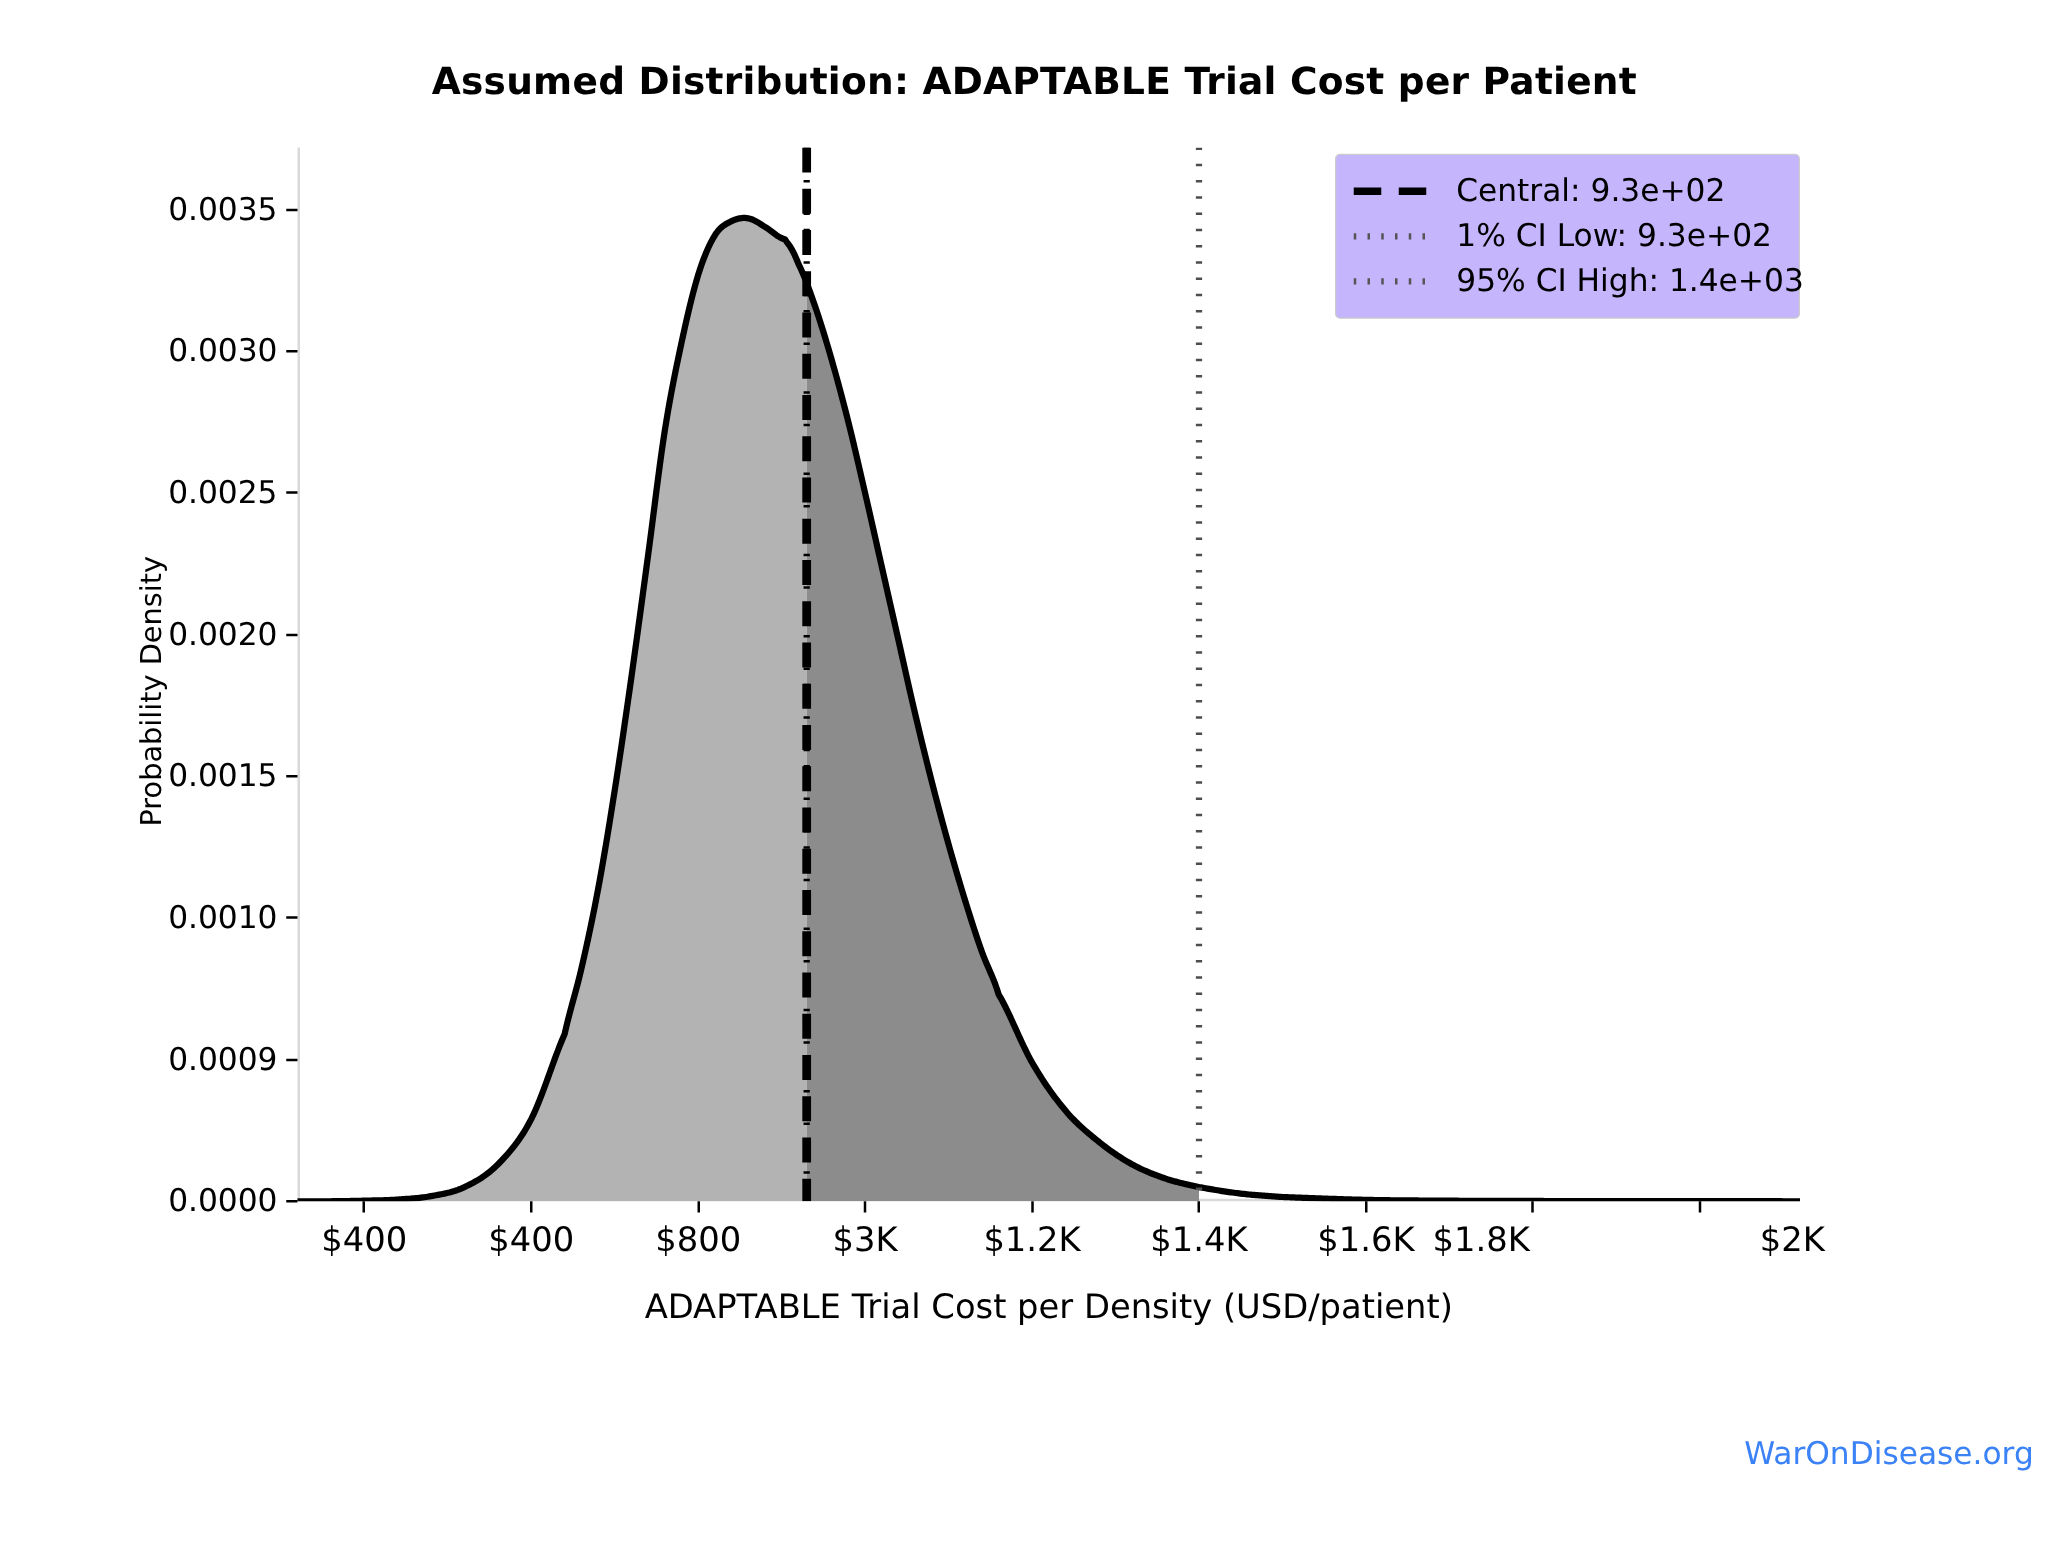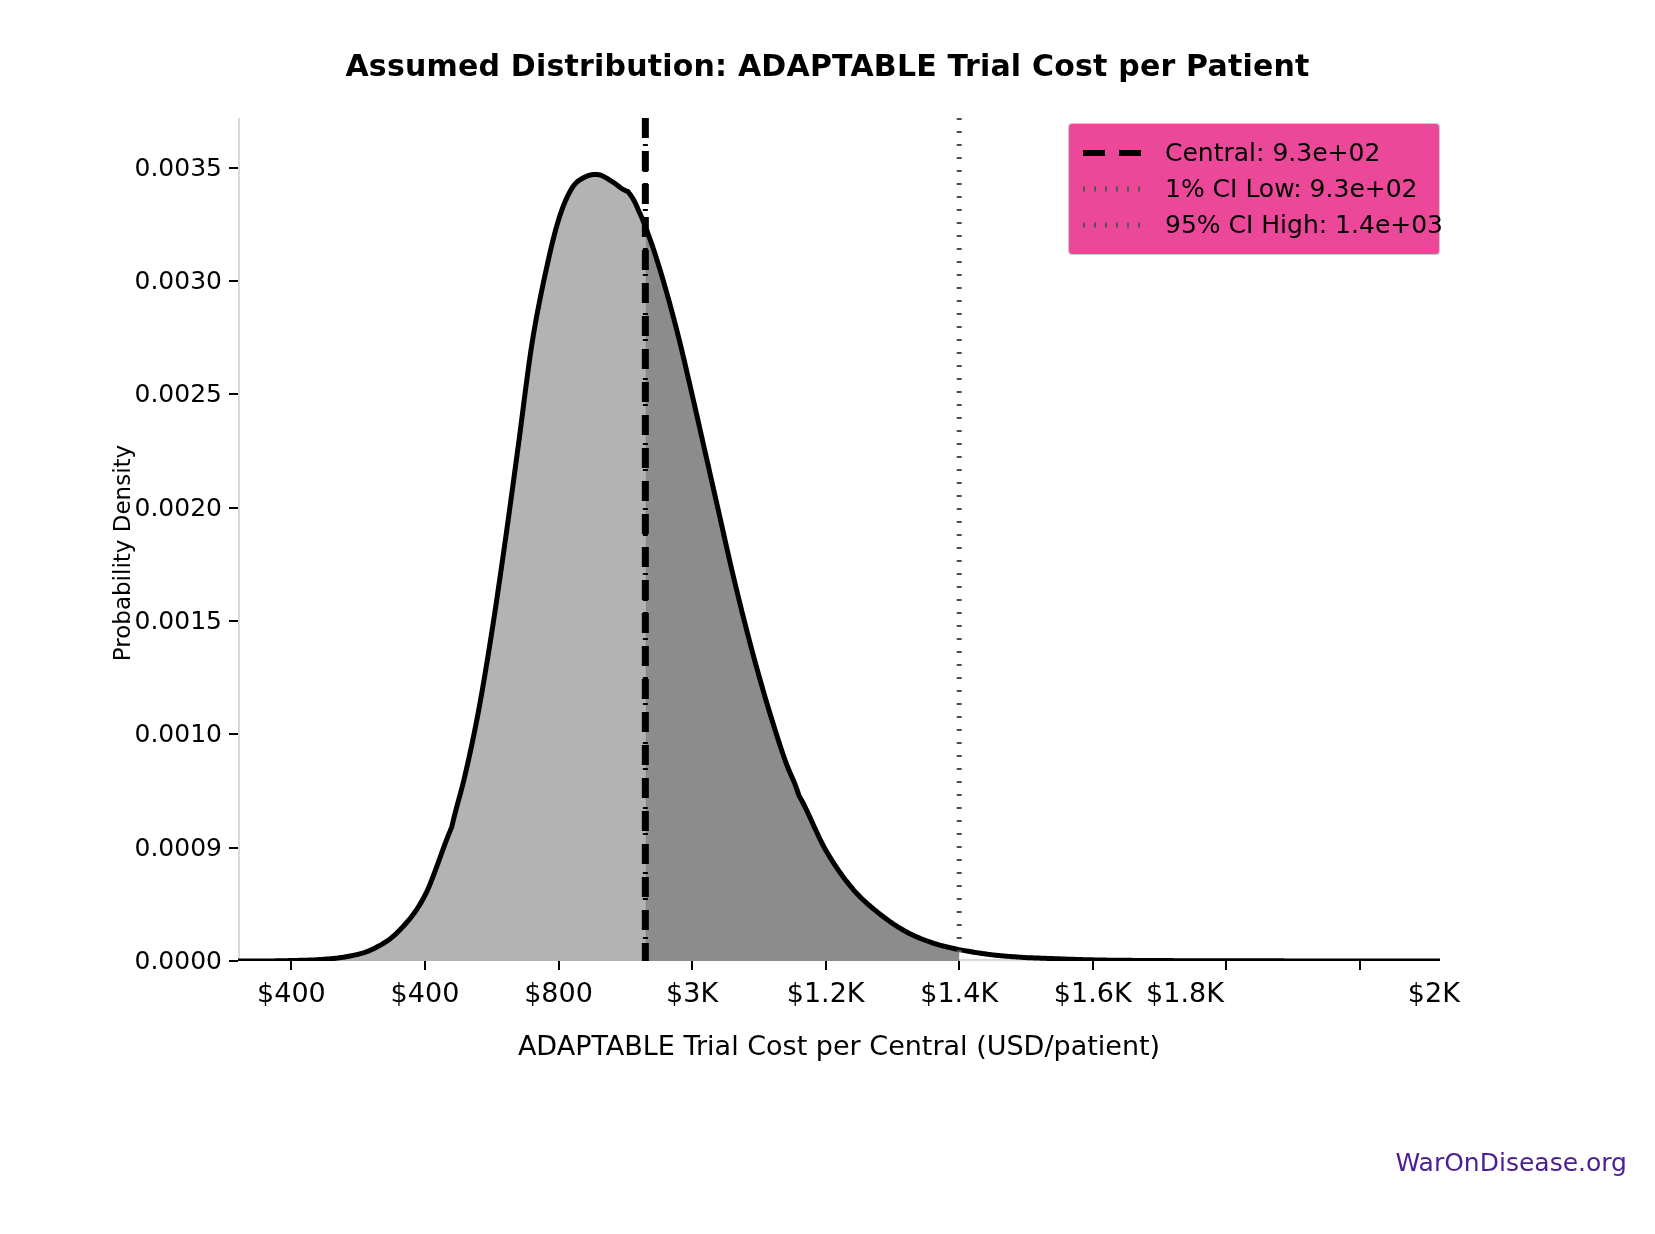--- a/index.html
+++ b/index.html
@@ -113,21 +113,21 @@
     transform: rotate(-90deg);
     transform-origin: center center;
   }
   
   #legend {
     position: absolute;
     left: 1068px;
     top: 123px;
     width: 372px;
     box-sizing: border-box;
-    background: #ec4899;
+    background: #c4b5fd;
     border: 1px solid #cccccc;
     border-radius: 4px;
     padding: 11px 12px 11px 12px;
   }
   .legend-row {
     display: flex;
     align-items: center;
     height: 36px;
   }
   .legend-sample {
@@ -142,21 +142,21 @@
     font-size: 25px;
     line-height: 28px;
     white-space: nowrap;
     color: #000;
   }
   #watermark {
     position: absolute;
     right: 28px;
     top: 1148px;
     font-size: 25px;
-    color: #4c1d95;
+    color: #3b82f6;
     text-align: right;
   }
 </style>
 </head>
 <body>
 
 <div id="figure">
 
   <div id="chart-title">Assumed Distribution: ADAPTABLE Trial Cost per Patient</div>
 
@@ -212,21 +212,21 @@
         </g>
       <path id="density-curve" fill="none" stroke="#000000" stroke-width="5" stroke-linejoin="round" stroke-linecap="round" d="M 0.00 843.00 L 1.34 843.00 L 2.67 843.00 L 4.01 843.00 L 5.34 843.00 L 6.68 843.00 L 8.01 843.00 L 9.35 843.00 L 10.68 843.00 L 12.02 843.00 L 13.36 843.00 L 14.69 843.00 L 16.03 843.00 L 17.36 843.00 L 18.70 843.00 L 20.03 843.00 L 21.37 843.00 L 22.70 843.00 L 24.04 843.00 L 25.38 843.00 L 26.71 843.00 L 28.05 842.99 L 29.38 842.98 L 30.72 842.96 L 32.05 842.95 L 33.39 842.93 L 34.72 842.91 L 36.06 842.89 L 37.40 842.87 L 38.73 842.85 L 40.07 842.83 L 41.40 842.81 L 42.74 842.78 L 44.07 842.76 L 45.41 842.73 L 46.74 842.70 L 48.08 842.67 L 49.42 842.64 L 50.75 842.61 L 52.09 842.58 L 53.42 842.55 L 54.76 842.51 L 56.09 842.48 L 57.43 842.45 L 58.76 842.42 L 60.10 842.39 L 61.44 842.37 L 62.77 842.34 L 64.11 842.30 L 65.44 842.27 L 66.78 842.24 L 68.11 842.20 L 69.45 842.16 L 70.78 842.11 L 72.12 842.06 L 73.46 842.01 L 74.79 841.94 L 76.13 841.88 L 77.46 841.81 L 78.80 841.73 L 80.13 841.64 L 81.47 841.55 L 82.80 841.46 L 84.14 841.37 L 85.48 841.28 L 86.81 841.19 L 88.15 841.10 L 89.48 841.00 L 90.82 840.90 L 92.15 840.79 L 93.49 840.68 L 94.82 840.55 L 96.16 840.42 L 97.50 840.28 L 98.83 840.13 L 100.17 839.96 L 101.50 839.78 L 102.84 839.59 L 104.17 839.38 L 105.51 839.16 L 106.84 838.92 L 108.18 838.67 L 109.52 838.43 L 110.85 838.18 L 112.19 837.93 L 113.52 837.68 L 114.86 837.42 L 116.19 837.15 L 117.53 836.87 L 118.86 836.57 L 120.20 836.26 L 121.54 835.93 L 122.87 835.57 L 124.21 835.19 L 125.54 834.79 L 126.88 834.35 L 128.21 833.89 L 129.55 833.39 L 130.88 832.86 L 132.22 832.28 L 133.56 831.67 L 134.89 831.03 L 136.23 830.38 L 137.56 829.71 L 138.90 829.03 L 140.23 828.33 L 141.57 827.60 L 142.90 826.85 L 144.24 826.07 L 145.58 825.26 L 146.91 824.42 L 148.25 823.54 L 149.58 822.62 L 150.92 821.66 L 152.25 820.65 L 153.59 819.60 L 154.92 818.50 L 156.26 817.35 L 157.60 816.14 L 158.93 814.87 L 160.27 813.54 L 161.60 812.17 L 162.94 810.79 L 164.27 809.39 L 165.61 807.96 L 166.94 806.49 L 168.28 804.99 L 169.62 803.45 L 170.95 801.87 L 172.29 800.22 L 173.62 798.53 L 174.96 796.77 L 176.29 794.94 L 177.63 793.04 L 178.96 791.06 L 180.30 789.00 L 181.64 786.85 L 182.97 784.61 L 184.31 782.27 L 185.64 779.83 L 186.98 777.28 L 188.31 774.58 L 189.65 771.70 L 190.98 768.65 L 192.32 765.46 L 193.66 762.15 L 194.99 758.72 L 196.33 755.20 L 197.66 751.61 L 199.00 747.97 L 200.33 744.28 L 201.67 740.58 L 203.00 736.87 L 204.34 733.18 L 205.68 729.53 L 207.01 725.92 L 208.35 722.39 L 209.68 718.94 L 211.02 715.60 L 212.35 712.38 L 213.69 709.30 L 215.02 703.49 L 216.36 698.04 L 217.70 692.85 L 219.03 687.85 L 220.37 682.95 L 221.70 678.08 L 223.04 673.15 L 224.37 668.07 L 225.71 662.78 L 227.04 657.18 L 228.38 651.36 L 229.72 645.47 L 231.05 639.47 L 232.39 633.37 L 233.72 627.15 L 235.06 620.79 L 236.39 614.28 L 237.73 607.61 L 239.06 600.76 L 240.40 593.73 L 241.74 586.49 L 243.07 579.06 L 244.41 571.45 L 245.74 563.69 L 247.08 555.77 L 248.41 547.71 L 249.75 539.54 L 251.08 531.25 L 252.42 522.87 L 253.76 514.41 L 255.09 505.84 L 256.43 497.12 L 257.76 488.26 L 259.10 479.30 L 260.43 470.22 L 261.77 461.06 L 263.10 451.82 L 264.44 442.51 L 265.78 433.16 L 267.11 423.77 L 268.45 414.31 L 269.78 404.75 L 271.12 395.10 L 272.45 385.39 L 273.79 375.61 L 275.12 365.79 L 276.46 355.94 L 277.80 346.07 L 279.13 336.19 L 280.47 326.32 L 281.80 316.31 L 283.14 306.05 L 284.47 295.65 L 285.81 285.19 L 287.14 274.77 L 288.48 264.48 L 289.82 254.43 L 291.15 244.71 L 292.49 235.40 L 293.82 226.61 L 295.16 218.32 L 296.49 210.42 L 297.83 202.87 L 299.16 195.63 L 300.50 188.66 L 301.84 181.91 L 303.17 175.34 L 304.51 168.93 L 305.84 162.61 L 307.18 156.36 L 308.51 150.18 L 309.85 144.11 L 311.18 138.17 L 312.52 132.38 L 313.86 126.76 L 315.19 121.34 L 316.53 116.13 L 317.86 111.15 L 319.20 106.43 L 320.53 101.98 L 321.87 97.79 L 323.20 93.85 L 324.54 90.15 L 325.88 86.67 L 327.21 83.42 L 328.55 80.38 L 329.88 77.55 L 331.22 74.93 L 332.55 72.49 L 333.89 70.25 L 335.22 68.25 L 336.56 66.53 L 337.90 65.07 L 339.23 63.81 L 340.57 62.74 L 341.90 61.82 L 343.24 61.01 L 344.57 60.28 L 345.91 59.59 L 347.24 58.92 L 348.58 58.28 L 349.92 57.74 L 351.25 57.29 L 352.59 56.93 L 353.92 56.65 L 355.26 56.47 L 356.59 56.38 L 357.93 56.38 L 359.26 56.47 L 360.60 56.65 L 361.94 56.96 L 363.27 57.40 L 364.61 57.96 L 365.94 58.61 L 367.28 59.34 L 368.61 60.13 L 369.95 60.96 L 371.28 61.80 L 372.62 62.64 L 373.96 63.45 L 375.29 64.30 L 376.63 65.23 L 377.96 66.22 L 379.30 67.24 L 380.63 68.27 L 381.97 69.27 L 383.30 70.23 L 384.64 71.10 L 385.98 71.87 L 387.31 72.52 L 388.65 73.15 L 389.98 73.42 L 391.32 75.50 L 392.65 77.14 L 393.99 79.06 L 395.32 81.27 L 396.66 83.76 L 398.00 86.53 L 399.33 89.58 L 400.67 92.91 L 402.00 95.63 L 403.34 98.55 L 404.67 101.66 L 406.01 104.93 L 407.34 108.35 L 408.68 111.89 L 410.02 115.54 L 411.35 119.27 L 412.69 123.07 L 414.02 126.90 L 415.36 130.81 L 416.69 134.83 L 418.03 138.94 L 419.36 143.15 L 420.70 147.44 L 422.04 151.81 L 423.37 156.26 L 424.71 160.77 L 426.04 165.34 L 427.38 169.96 L 428.71 174.64 L 430.05 179.39 L 431.38 184.20 L 432.72 189.09 L 434.06 194.04 L 435.39 199.06 L 436.73 204.14 L 438.06 209.30 L 439.40 214.52 L 440.73 219.81 L 442.07 225.19 L 443.40 230.67 L 444.74 236.24 L 446.08 241.88 L 447.41 247.57 L 448.75 253.32 L 450.08 259.09 L 451.42 264.88 L 452.75 270.68 L 454.09 276.47 L 455.42 282.27 L 456.76 288.11 L 458.10 293.98 L 459.43 299.87 L 460.77 305.79 L 462.10 311.71 L 463.44 317.64 L 464.77 323.57 L 466.11 329.48 L 467.44 335.39 L 468.78 341.28 L 470.12 347.17 L 471.45 353.06 L 472.79 358.95 L 474.12 364.85 L 475.46 370.74 L 476.79 376.63 L 478.13 382.52 L 479.46 388.41 L 480.80 394.31 L 482.14 400.22 L 483.47 406.16 L 484.81 412.13 L 486.14 418.09 L 487.48 424.05 L 488.81 429.98 L 490.15 435.88 L 491.48 441.73 L 492.82 447.52 L 494.16 453.23 L 495.49 458.87 L 496.83 464.47 L 498.16 470.02 L 499.50 475.52 L 500.83 480.99 L 502.17 486.40 L 503.50 491.77 L 504.84 497.10 L 506.18 502.38 L 507.51 507.61 L 508.85 512.80 L 510.18 517.95 L 511.52 523.05 L 512.85 528.10 L 514.19 533.11 L 515.52 538.07 L 516.86 542.99 L 518.20 547.86 L 519.53 552.69 L 520.87 557.47 L 522.20 562.20 L 523.54 566.89 L 524.87 571.54 L 526.21 576.14 L 527.54 580.70 L 528.88 585.21 L 530.22 589.67 L 531.55 594.09 L 532.89 598.46 L 534.22 602.79 L 535.56 607.08 L 536.89 611.35 L 538.23 615.57 L 539.56 619.76 L 540.90 623.89 L 542.24 627.97 L 543.57 631.99 L 544.91 635.93 L 546.24 639.80 L 547.58 643.58 L 548.91 647.16 L 550.25 650.49 L 551.58 653.64 L 552.92 656.69 L 554.26 659.73 L 555.59 662.83 L 556.93 666.09 L 558.26 669.58 L 559.60 673.38 L 560.93 677.57 L 562.27 679.85 L 563.60 682.26 L 564.94 684.78 L 566.28 687.40 L 567.61 690.11 L 568.95 692.89 L 570.28 695.73 L 571.62 698.62 L 572.95 701.54 L 574.29 704.48 L 575.62 707.43 L 576.96 710.37 L 578.30 713.29 L 579.63 716.17 L 580.97 719.00 L 582.30 721.77 L 583.64 724.47 L 584.97 727.07 L 586.31 729.57 L 587.64 731.96 L 588.98 734.26 L 590.32 736.52 L 591.65 738.73 L 592.99 740.90 L 594.32 743.02 L 595.66 745.11 L 596.99 747.16 L 598.33 749.16 L 599.66 751.13 L 601.00 753.06 L 602.34 754.96 L 603.67 756.81 L 605.01 758.64 L 606.34 760.43 L 607.68 762.18 L 609.01 763.90 L 610.35 765.59 L 611.68 767.25 L 613.02 768.88 L 614.36 770.48 L 615.69 772.05 L 617.03 773.56 L 618.36 775.02 L 619.70 776.45 L 621.03 777.83 L 622.37 779.18 L 623.70 780.48 L 625.04 781.76 L 626.38 783.01 L 627.71 784.22 L 629.05 785.41 L 630.38 786.58 L 631.72 787.73 L 633.05 788.86 L 634.39 789.98 L 635.72 791.08 L 637.06 792.17 L 638.40 793.26 L 639.73 794.33 L 641.07 795.41 L 642.40 796.48 L 643.74 797.53 L 645.07 798.56 L 646.41 799.58 L 647.74 800.58 L 649.08 801.56 L 650.42 802.53 L 651.75 803.48 L 653.09 804.41 L 654.42 805.33 L 655.76 806.22 L 657.09 807.10 L 658.43 807.97 L 659.76 808.82 L 661.10 809.65 L 662.44 810.46 L 663.77 811.25 L 665.11 812.03 L 666.44 812.80 L 667.78 813.54 L 669.11 814.27 L 670.45 814.97 L 671.78 815.65 L 673.12 816.31 L 674.46 816.96 L 675.79 817.58 L 677.13 818.19 L 678.46 818.78 L 679.80 819.35 L 681.13 819.91 L 682.47 820.46 L 683.80 820.99 L 685.14 821.51 L 686.48 822.02 L 687.81 822.52 L 689.15 823.00 L 690.48 823.48 L 691.82 823.95 L 693.15 824.41 L 694.49 824.87 L 695.82 825.32 L 697.16 825.74 L 698.50 826.15 L 699.83 826.55 L 701.17 826.93 L 702.50 827.29 L 703.84 827.65 L 705.17 827.99 L 706.51 828.33 L 707.84 828.65 L 709.18 828.97 L 710.52 829.28 L 711.85 829.59 L 713.19 829.89 L 714.52 830.19 L 715.86 830.48 L 717.19 830.78 L 718.53 831.07 L 719.86 831.37 L 721.20 831.67 L 722.54 831.91 L 723.87 832.15 L 725.21 832.38 L 726.54 832.62 L 727.88 832.85 L 729.21 833.08 L 730.55 833.31 L 731.88 833.54 L 733.22 833.77 L 734.56 833.99 L 735.89 834.21 L 737.23 834.42 L 738.56 834.64 L 739.90 834.85 L 741.23 835.05 L 742.57 835.25 L 743.90 835.45 L 745.24 835.65 L 746.58 835.84 L 747.91 836.02 L 749.25 836.21 L 750.58 836.38 L 751.92 836.55 L 753.25 836.72 L 754.59 836.88 L 755.92 837.04 L 757.26 837.18 L 758.60 837.33 L 759.93 837.46 L 761.27 837.59 L 762.60 837.72 L 763.94 837.84 L 765.27 837.95 L 766.61 838.06 L 767.94 838.17 L 769.28 838.27 L 770.62 838.38 L 771.95 838.47 L 773.29 838.57 L 774.62 838.67 L 775.96 838.76 L 777.29 838.85 L 778.63 838.94 L 779.96 839.03 L 781.30 839.13 L 782.64 839.22 L 783.97 839.31 L 785.31 839.41 L 786.64 839.50 L 787.98 839.60 L 789.31 839.65 L 790.65 839.70 L 791.98 839.75 L 793.32 839.80 L 794.66 839.85 L 795.99 839.90 L 797.33 839.95 L 798.66 840.01 L 800.00 840.06 L 801.33 840.11 L 802.67 840.16 L 804.00 840.21 L 805.34 840.26 L 806.68 840.31 L 808.01 840.36 L 809.35 840.41 L 810.68 840.47 L 812.02 840.52 L 813.35 840.57 L 814.69 840.62 L 816.02 840.67 L 817.36 840.72 L 818.70 840.76 L 820.03 840.81 L 821.37 840.86 L 822.70 840.91 L 824.04 840.96 L 825.37 841.00 L 826.71 841.05 L 828.04 841.10 L 829.38 841.14 L 830.72 841.19 L 832.05 841.23 L 833.39 841.27 L 834.72 841.32 L 836.06 841.36 L 837.39 841.40 L 838.73 841.44 L 840.06 841.48 L 841.40 841.52 L 842.74 841.56 L 844.07 841.60 L 845.41 841.64 L 846.74 841.67 L 848.08 841.71 L 849.41 841.74 L 850.75 841.77 L 852.08 841.81 L 853.42 841.84 L 854.76 841.87 L 856.09 841.90 L 857.43 841.92 L 858.76 841.95 L 860.10 841.98 L 861.43 842.00 L 862.77 842.03 L 864.10 842.05 L 865.44 842.07 L 866.78 842.09 L 868.11 842.11 L 869.45 842.13 L 870.78 842.15 L 872.12 842.17 L 873.45 842.19 L 874.79 842.20 L 876.12 842.22 L 877.46 842.23 L 878.80 842.25 L 880.13 842.26 L 881.47 842.27 L 882.80 842.29 L 884.14 842.30 L 885.47 842.31 L 886.81 842.32 L 888.14 842.33 L 889.48 842.34 L 890.82 842.36 L 892.15 842.36 L 893.49 842.37 L 894.82 842.38 L 896.16 842.39 L 897.49 842.40 L 898.83 842.41 L 900.16 842.42 L 901.50 842.43 L 902.84 842.43 L 904.17 842.44 L 905.51 842.45 L 906.84 842.46 L 908.18 842.47 L 909.51 842.47 L 910.85 842.48 L 912.18 842.49 L 913.52 842.50 L 914.86 842.50 L 916.19 842.51 L 917.53 842.52 L 918.86 842.53 L 920.20 842.54 L 921.53 842.55 L 922.87 842.56 L 924.20 842.56 L 925.54 842.57 L 926.88 842.58 L 928.21 842.59 L 929.55 842.60 L 930.88 842.60 L 932.22 842.61 L 933.55 842.62 L 934.89 842.62 L 936.22 842.63 L 937.56 842.64 L 938.90 842.64 L 940.23 842.65 L 941.57 842.65 L 942.90 842.66 L 944.24 842.66 L 945.57 842.67 L 946.91 842.67 L 948.24 842.68 L 949.58 842.68 L 950.92 842.68 L 952.25 842.69 L 953.59 842.69 L 954.92 842.70 L 956.26 842.70 L 957.59 842.70 L 958.93 842.71 L 960.26 842.71 L 961.60 842.71 L 962.94 842.72 L 964.27 842.72 L 965.61 842.72 L 966.94 842.73 L 968.28 842.73 L 969.61 842.73 L 970.95 842.73 L 972.28 842.74 L 973.62 842.74 L 974.96 842.74 L 976.29 842.75 L 977.63 842.75 L 978.96 842.75 L 980.30 842.75 L 981.63 842.76 L 982.97 842.76 L 984.30 842.76 L 985.64 842.77 L 986.98 842.77 L 988.31 842.77 L 989.65 842.78 L 990.98 842.78 L 992.32 842.78 L 993.65 842.79 L 994.99 842.79 L 996.32 842.79 L 997.66 842.80 L 999.00 842.80 L 1000.33 842.80 L 1001.67 842.80 L 1003.00 842.81 L 1004.34 842.81 L 1005.67 842.81 L 1007.01 842.81 L 1008.34 842.82 L 1009.68 842.82 L 1011.02 842.82 L 1012.35 842.82 L 1013.69 842.83 L 1015.02 842.83 L 1016.36 842.83 L 1017.69 842.83 L 1019.03 842.84 L 1020.36 842.84 L 1021.70 842.84 L 1023.04 842.84 L 1024.37 842.84 L 1025.71 842.85 L 1027.04 842.85 L 1028.38 842.85 L 1029.71 842.85 L 1031.05 842.85 L 1032.38 842.86 L 1033.72 842.86 L 1035.06 842.86 L 1036.39 842.86 L 1037.73 842.86 L 1039.06 842.87 L 1040.40 842.87 L 1041.73 842.87 L 1043.07 842.87 L 1044.40 842.87 L 1045.74 842.87 L 1047.08 842.88 L 1048.41 842.88 L 1049.75 842.88 L 1051.08 842.88 L 1052.42 842.88 L 1053.75 842.88 L 1055.09 842.89 L 1056.42 842.89 L 1057.76 842.89 L 1059.10 842.89 L 1060.43 842.89 L 1061.77 842.90 L 1063.10 842.90 L 1064.44 842.90 L 1065.77 842.90 L 1067.11 842.90 L 1068.44 842.90 L 1069.78 842.91 L 1071.12 842.91 L 1072.45 842.91 L 1073.79 842.91 L 1075.12 842.91 L 1076.46 842.91 L 1077.79 842.91 L 1079.13 842.92 L 1080.46 842.92 L 1081.80 842.92 L 1083.14 842.92 L 1084.47 842.92 L 1085.81 842.92 L 1087.14 842.92 L 1088.48 842.92 L 1089.81 842.93 L 1091.15 842.93 L 1092.48 842.93 L 1093.82 842.93 L 1095.16 842.93 L 1096.49 842.93 L 1097.83 842.93 L 1099.16 842.93 L 1100.50 842.94 L 1101.83 842.94 L 1103.17 842.94 L 1104.50 842.94 L 1105.84 842.94 L 1107.18 842.94 L 1108.51 842.94 L 1109.85 842.94 L 1111.18 842.95 L 1112.52 842.95 L 1113.85 842.95 L 1115.19 842.95 L 1116.52 842.95 L 1117.86 842.95 L 1119.20 842.95 L 1120.53 842.95 L 1121.87 842.95 L 1123.20 842.96 L 1124.54 842.96 L 1125.87 842.96 L 1127.21 842.96 L 1128.54 842.96 L 1129.88 842.96 L 1131.22 842.96 L 1132.55 842.96 L 1133.89 842.96 L 1135.22 842.96 L 1136.56 842.96 L 1137.89 842.97 L 1139.23 842.97 L 1140.56 842.97 L 1141.90 842.97 L 1143.24 842.97 L 1144.57 842.97 L 1145.91 842.97 L 1147.24 842.97 L 1148.58 842.97 L 1149.91 842.97 L 1151.25 842.97 L 1152.58 842.98 L 1153.92 842.98 L 1155.26 842.98 L 1156.59 842.98 L 1157.93 842.98 L 1159.26 842.98 L 1160.60 842.98 L 1161.93 842.98 L 1163.27 842.98 L 1164.60 842.98 L 1165.94 842.98 L 1167.28 842.98 L 1168.61 842.99 L 1169.95 842.99 L 1171.28 842.99 L 1172.62 842.99 L 1173.95 842.99 L 1175.29 842.99 L 1176.62 842.99 L 1177.96 842.99 L 1179.30 842.99 L 1180.63 842.99 L 1181.97 842.99 L 1183.30 842.99 L 1184.64 842.99 L 1185.97 842.99 L 1187.31 842.99 L 1188.64 843.00 L 1189.98 843.00 L 1191.32 843.00 L 1192.65 843.00 L 1193.99 843.00 L 1195.32 843.00 L 1196.66 843.00 L 1197.99 843.00 L 1199.33 843.00 L 1200.66 843.00 L 1202.00 843.00"></path>
       <g id="marker-group">
           <line x1="407.3444444444445" x2="407.3444444444445" y1="0" y2="843" stroke="#000000" stroke-width="7" stroke-dasharray="20 13"></line>
           <line x1="407.3444444444445" x2="407.3444444444445" y1="0" y2="843" stroke="#000000" stroke-width="5" stroke-dasharray="2 11" stroke-linecap="butt"></line>
           <line x1="721.1999999999999" x2="721.1999999999999" y1="0" y2="843" stroke="#4d4d4d" stroke-width="5" stroke-dasharray="2 11" stroke-linecap="butt"></line>
         </g>
     </svg>
   </div>
 
-  <div id="xaxis-label">ADAPTABLE Trial Cost per Central (USD/patient)</div>
+  <div id="xaxis-label">ADAPTABLE Trial Cost per Density (USD/patient)</div>
 
   <div id="legend">
     <div class="legend-row">
       <span class="legend-sample">
         <svg width="70" height="20" viewBox="0 0 70 20">
             <line x1="2" y1="10" x2="68" y2="10" stroke="#000" stroke-width="6" stroke-dasharray="22 14"></line>
           </svg>
       </span>
       <span class="legend-text">Central: 9.3e+02</span>
     </div>

